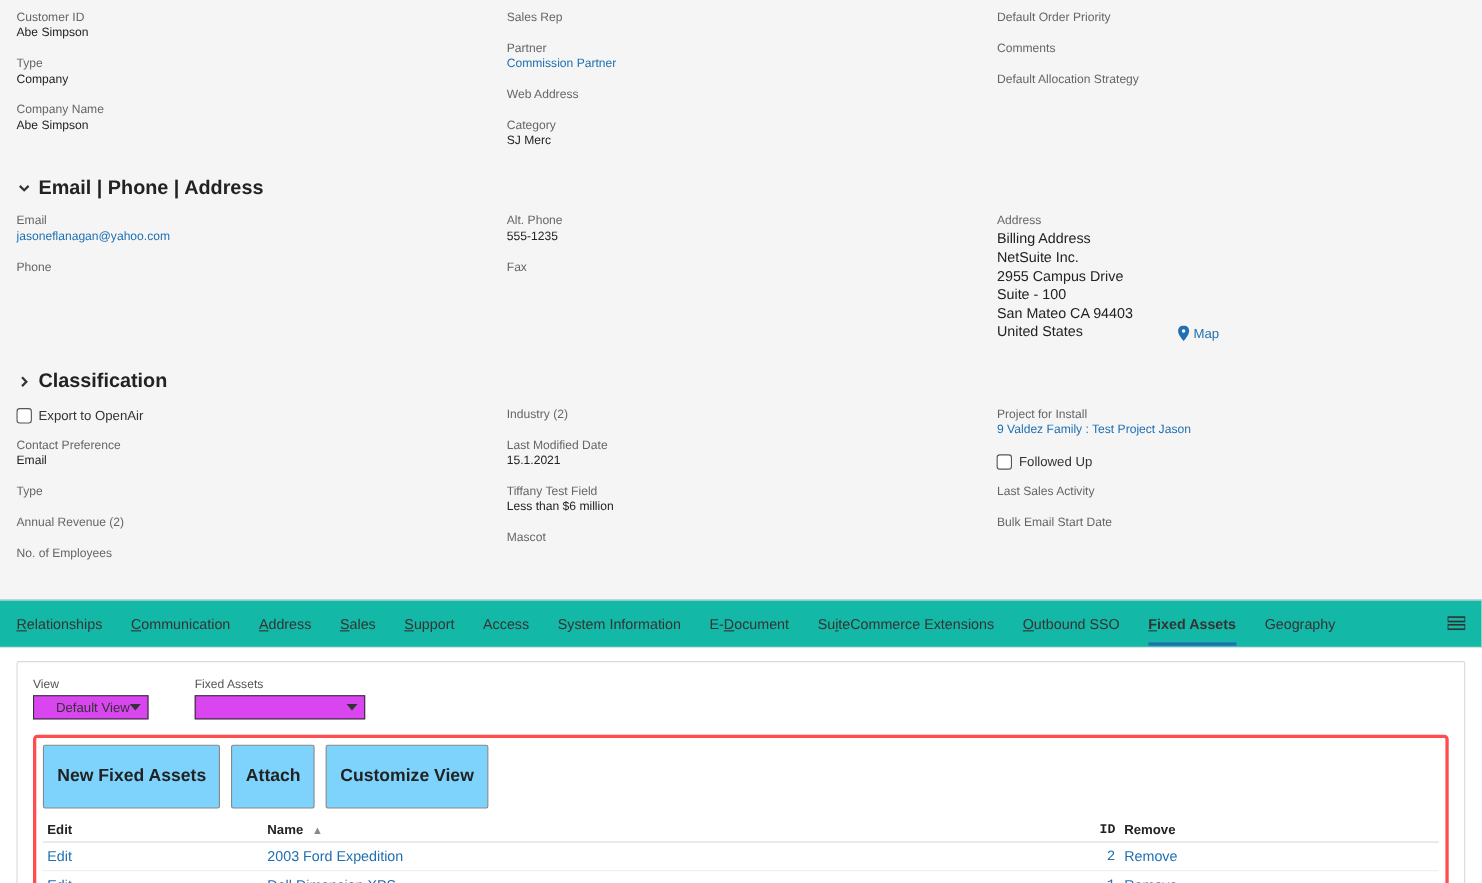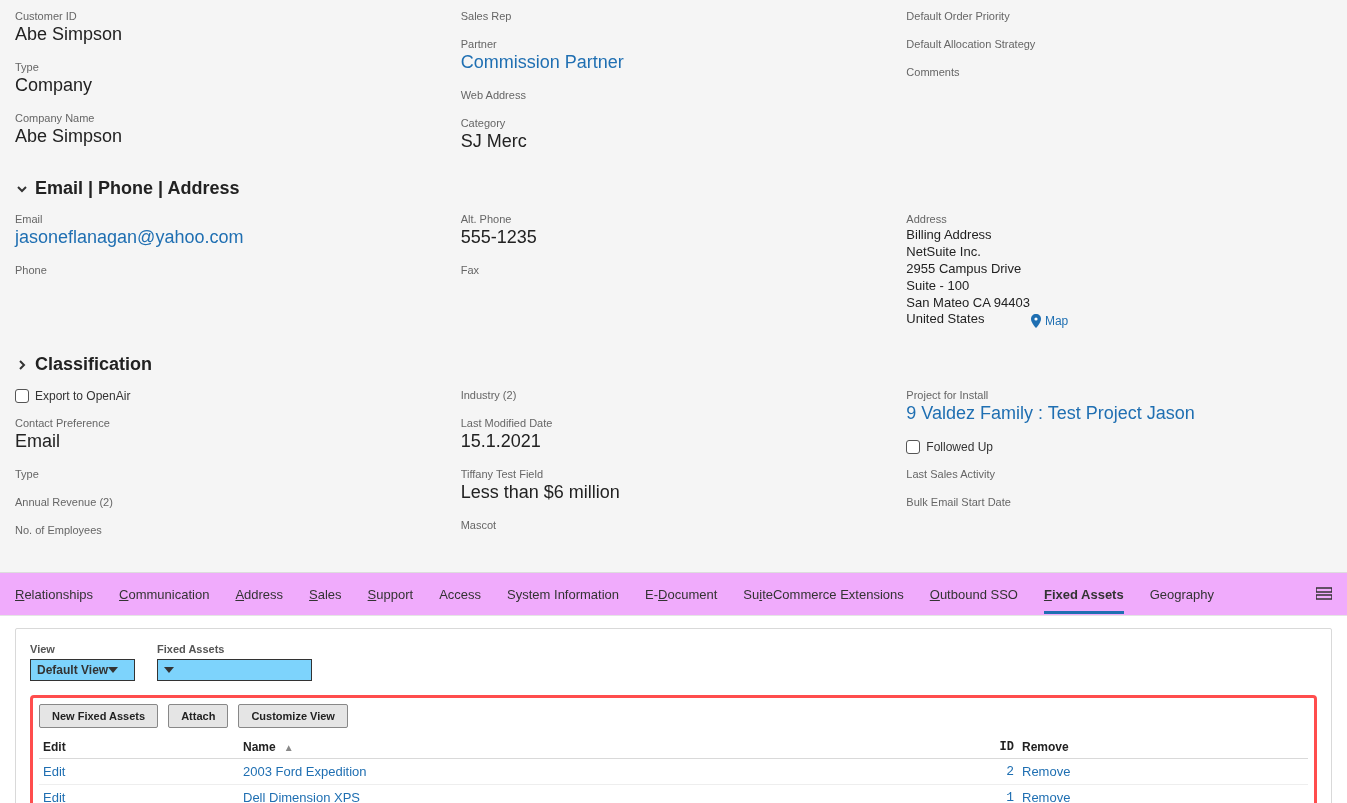--- a/index.html
+++ b/index.html
@@ -8,74 +8,74 @@
     font-size: 12px;
     color: #333;
     background: #f5f5f5;
     width: 1347px;
   }
   .upper { padding: 10px 15px 20px 15px; }
   .cols { display: flex; gap: 20px; }
   .col { flex: 1; }
   .field { margin-bottom: 16px; }
   .flabel { color: #666; font-size: 11px; margin-bottom: 2px; }
-  .fvalue { color: #222; font-size: 18px; }
+  .fvalue { color: #222; font-size: 11px; }
   a.link, .link { color: #1f6fb2; text-decoration: none; cursor: pointer; }
   .section-header {
     display: flex; align-items: center; gap: 6px;
     font-weight: bold; font-size: 18px; color: #222;
     margin: 10px 0 14px 0;
     cursor: pointer;
   }
   .chev { display:inline-block; }
   .chev svg { display:block; }
   .checkbox-row { display:flex; align-items:center; gap:6px; margin-bottom:14px; }
   .checkbox {
     width:14px; height:14px; border:1.5px solid #555; border-radius:3px;
     background:#fff;
   }
   .addr-lines { line-height:1.3; font-size:13px; color:#222; }
-  .addr-wrap { display:flex; align-items:flex-end; }
+  .addr-wrap { display:flex; align-items:flex-end; gap:40px; }
   .map-item { display:flex; align-items:center; gap:3px; color:#1f6fb2; cursor:pointer; }
   .pin svg { display:block; }
 
   
-  .tabbar-wrap { background:#f0abfc; border-top:1px solid #ddd; border-bottom:1px solid #e5e5e5; }
+  .tabbar-wrap { background:#14b8a6; border-top:1px solid #ddd; border-bottom:1px solid #e5e5e5; }
   .tabbar {
     display:flex; align-items:center; gap:26px; padding:0 15px; height:42px;
     position:relative;
   }
   .tab { font-size:13px; color:#333; cursor:pointer; padding:12px 0; }
   .tab .ul { text-decoration: underline; }
   .tab.active { font-weight:bold; border-bottom:3px solid #1f6fb2; padding-bottom:9px; }
   .tabbar .spacer { flex:1; }
   .layout-icon { cursor:pointer; }
   .layout-icon svg { display:block; }
 
   
   .lower { background:#fff; padding:12px 15px 6px 15px; }
   .panel {
     border:1px solid #d9d9d9; border-radius:2px; padding:14px 14px 6px 14px;
   }
-  .view-row { display:flex; gap:22px; margin-bottom:14px;font-weight:bold; }
+  .view-row { display:flex; gap:42px; margin-bottom:14px; }
   .vgroup .vlabel { font-size:11px; color:#555; margin-bottom:4px; }
   .select {
-    display:flex; align-items:center; justify-content:flex-start;
+    display:flex; align-items:center; justify-content:flex-end;
     border:1px solid #333; height:22px; padding:0 6px;
-    background:#7dd3fc; min-width:105px; cursor:pointer;
+    background:#d946ef; min-width:105px; cursor:pointer;
   }
   .select.wide { min-width:155px; }
   .select .tri {
     width:0;height:0;border-left:5px solid transparent;border-right:5px solid transparent;
     border-top:6px solid #333;
   }
   .button-row { display:flex; gap:10px; margin-bottom:6px; }
   .btn {
-    border:1px solid #888; background:#e5e5e5; color:#222; font-weight:bold;
-    font-size:11px; padding:5px 12px; border-radius:2px; cursor:pointer;
+    border:1px solid #888; background:#7dd3fc; color:#222; font-weight:bold;
+    font-size:16px; padding:19px 12px; border-radius:2px; cursor:pointer;
   }
   .highlight-box {
     border:3px solid #ff4d4d; border-radius:4px; padding:6px 6px 4px 6px;
   }
   table.grid { width:100%; border-collapse:collapse; }
   table.grid th {
     text-align:left; font-weight:bold; font-size:12px; color:#222;
     padding:6px 4px 4px 4px; border-bottom:1px solid #d9d9d9;
   }
   .sort-ind { margin-left:8px; font-size:10px; color:#888; }
@@ -125,25 +125,25 @@
           <div class="flabel">Category</div>
           <div class="fvalue">SJ Merc</div>
         </div>
     </div>
     <div class="col">
       <div class="field">
           <div class="flabel">Default Order Priority</div>
           <div class="fvalue"></div>
         </div>
       <div class="field">
+          <div class="flabel">Comments</div>
+          <div class="fvalue"></div>
+        </div>
+      <div class="field">
           <div class="flabel">Default Allocation Strategy</div>
-          <div class="fvalue"></div>
-        </div>
-      <div class="field">
-          <div class="flabel">Comments</div>
           <div class="fvalue"></div>
         </div>
     </div>
   </div>
 
   <div class="section-header">
     <span class="chev">
       <svg width="14" height="14" viewBox="0 0 14 14">
           <path d="M3 5 L7 9 L11 5" stroke="#333" stroke-width="2" fill="none"></path>
         </svg>

